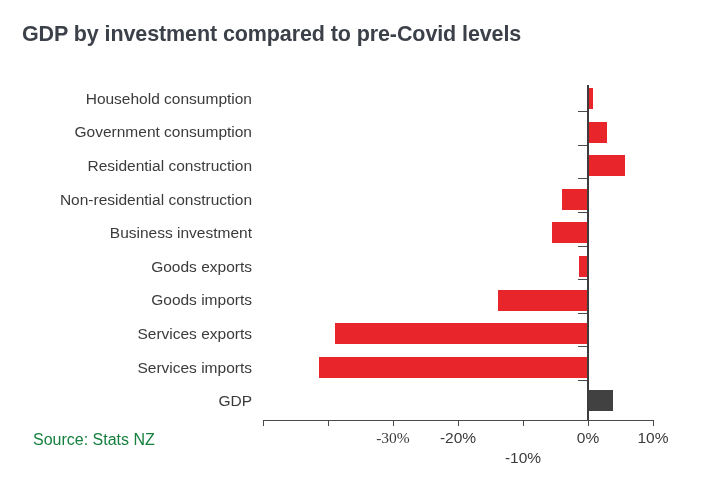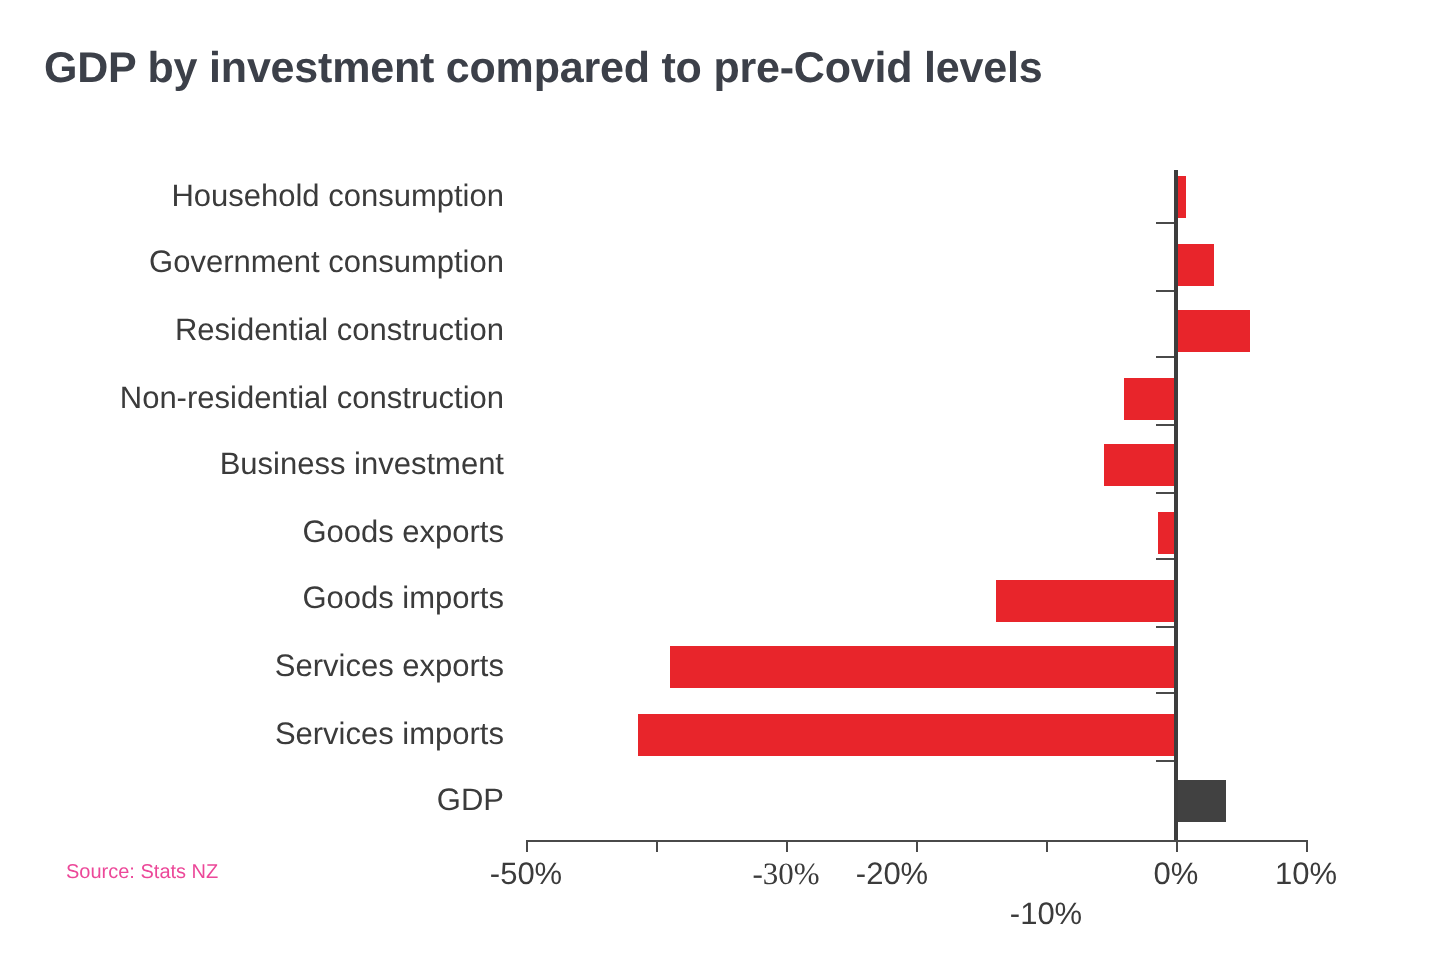--- a/index.html
+++ b/index.html
@@ -104,22 +104,22 @@
     width: 9px;
     height: 1px;
     background: #4a4a4a;
   }
 
   
   #source-note {
     position: absolute;
     left: 33px;
     top: 431px;
-    font-size: 10px;
-    color: #ec4899;
+    font-size: 16px;
+    color: #15803d;
     white-space: nowrap;
   }
 </style>
 </head>
 <body>
 
 <div id="chart-title">GDP by investment compared to pre-Covid levels</div>
 
 <div id="plot-area">
 
@@ -159,22 +159,21 @@
   <div id="x-axis-line" style="left: 263px; width: 390px;"></div>
 
   <div class="x-tick" style="left: 263px;"></div>
   <div class="x-tick" style="left: 328px;"></div>
   <div class="x-tick" style="left: 393px;"></div>
   <div class="x-tick" style="left: 458px;"></div>
   <div class="x-tick" style="left: 523px;"></div>
   <div class="x-tick" style="left: 588px;"></div>
   <div class="x-tick" style="left: 653px;"></div>
 
-  <div class="x-tick-label" style="left: 263px;">-50%</div>
   <div class="x-tick-label" style="left: 393px; font-family: Liberation Serif, serif;">-30%</div>
-  <div class="x-tick-label" style="left: 446px;">-20%</div>
+  <div class="x-tick-label" style="left: 458px;">-20%</div>
   <div class="x-tick-label" style="left: 523px; margin-top: 20px;">-10%</div>
   <div class="x-tick-label" style="left: 588px;">0%</div>
   <div class="x-tick-label" style="left: 653px;">10%</div>
 
 </div>
 
 <div id="source-note">Source: Stats NZ</div>
 
 </body></html>

